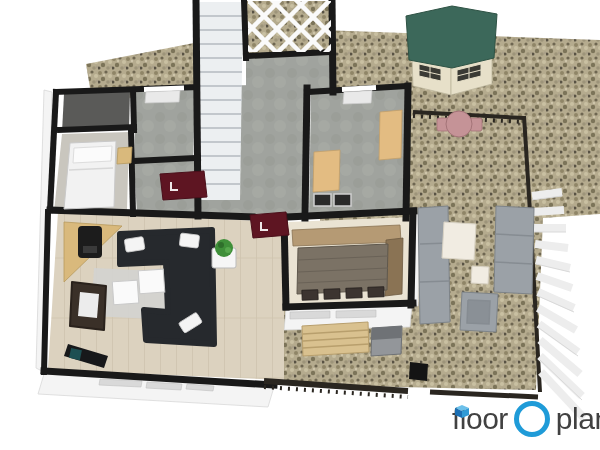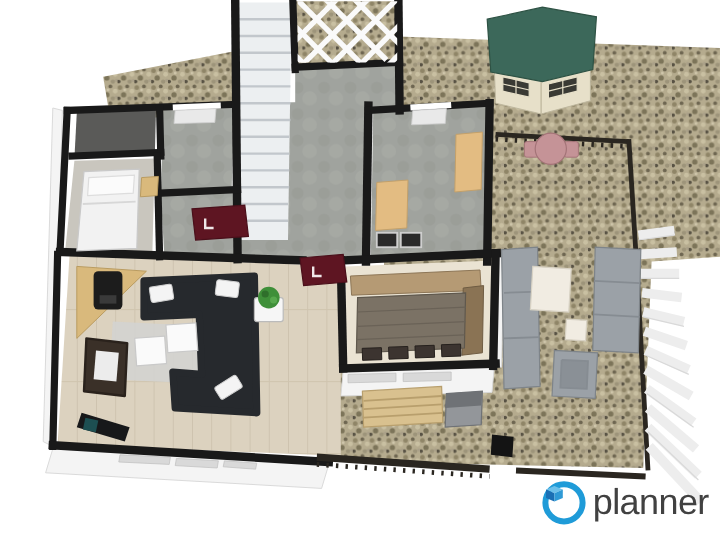--- a/index.html
+++ b/index.html
@@ -299,20 +299,21 @@
     <g fill="#3c3430" stroke="#241f1c" stroke-width="0.8">
       <rect x="302" y="290" width="16" height="10" transform="rotate(-2 310 295)"></rect>
       <rect x="324" y="289" width="16" height="10" transform="rotate(-2 332 294)"></rect>
       <rect x="346" y="288" width="16" height="10" transform="rotate(-2 354 293)"></rect>
       <rect x="368" y="287" width="16" height="10" transform="rotate(-2 376 292)"></rect>
     </g>
   </g>
 </svg>
 
 <div class="logo">
+  <span>floor</span>
   <span class="logo-badge">
     <svg width="20" height="20" viewBox="0 0 20 20">
       <polygon points="3,7 10,4 17,7 10,10" fill="#6cc0ea"></polygon>
       <polygon points="3,7 10,10 10,17 3,14" fill="#1b6fb4"></polygon>
       <polygon points="17,7 10,10 10,17 17,14" fill="#2f9ad6"></polygon>
     </svg>
   </span>
   <span>planner</span>
 </div>
 </div>

